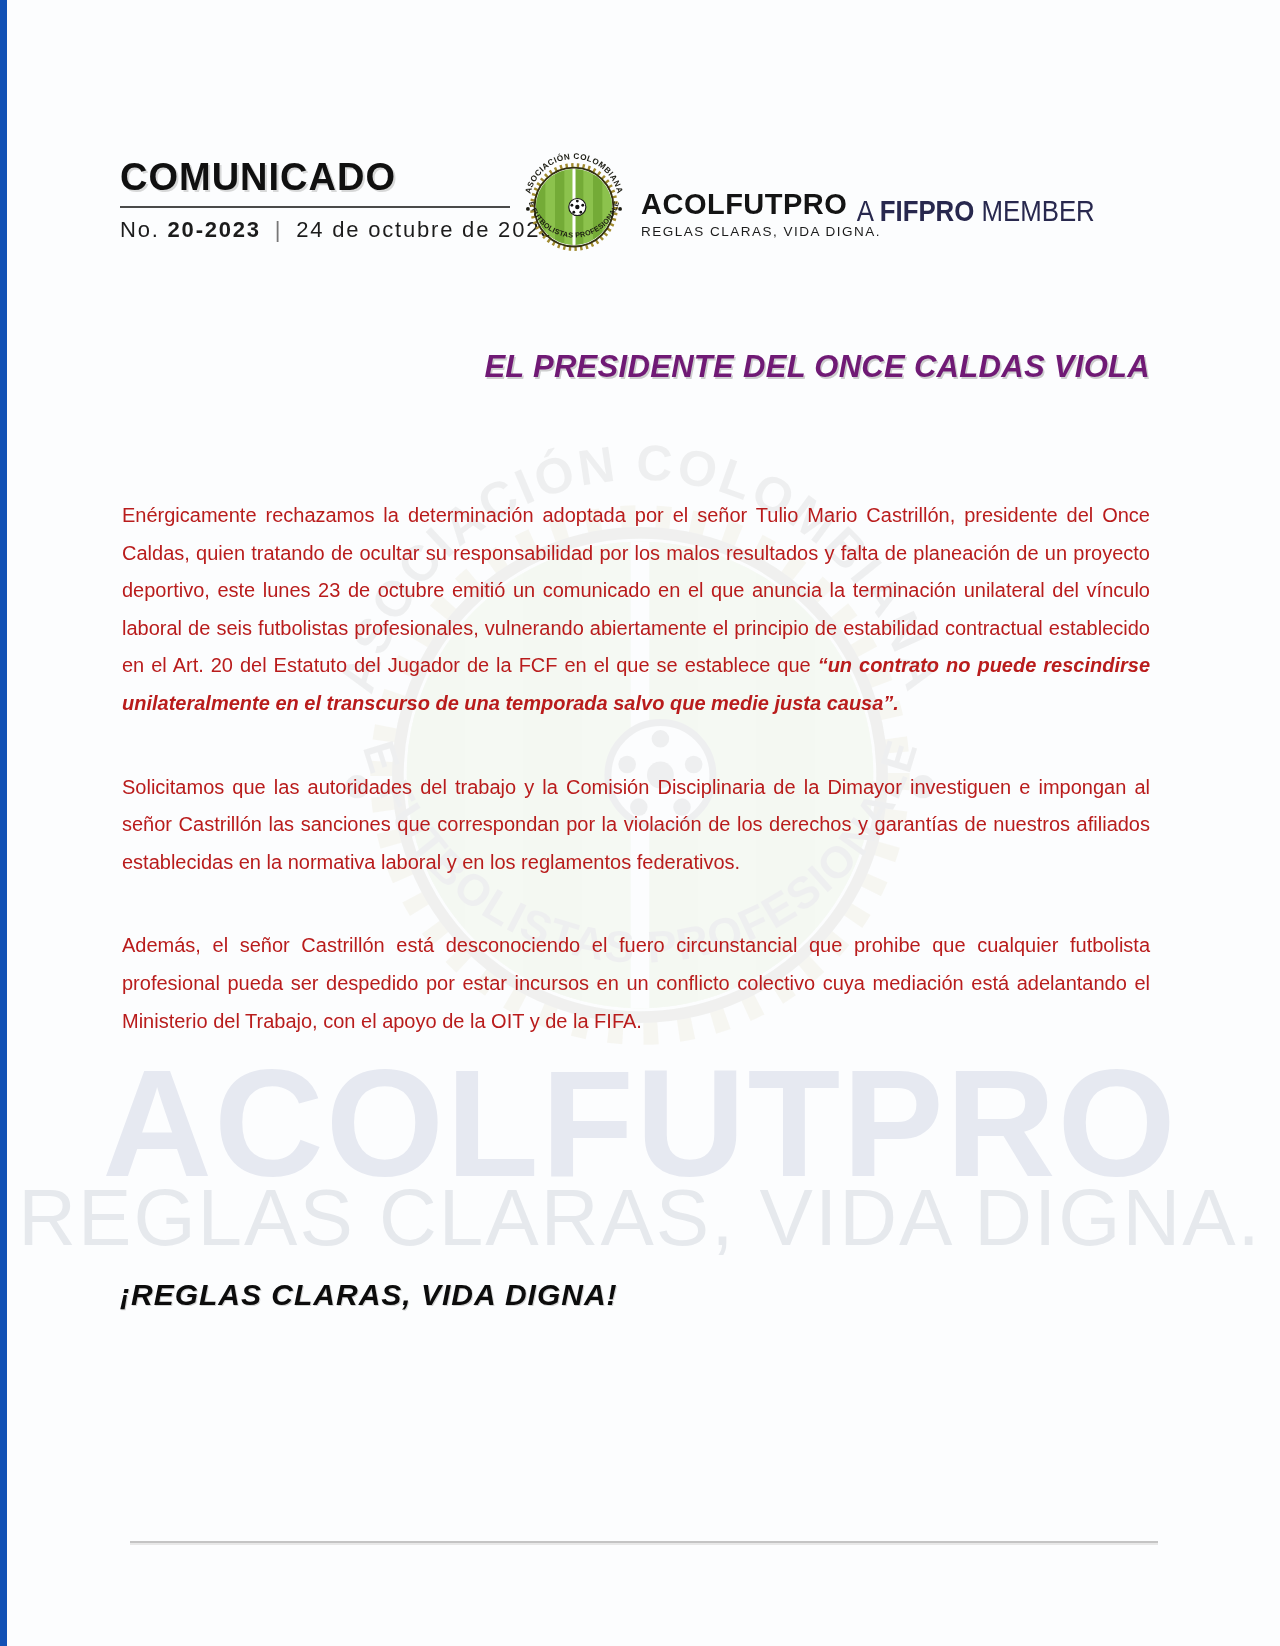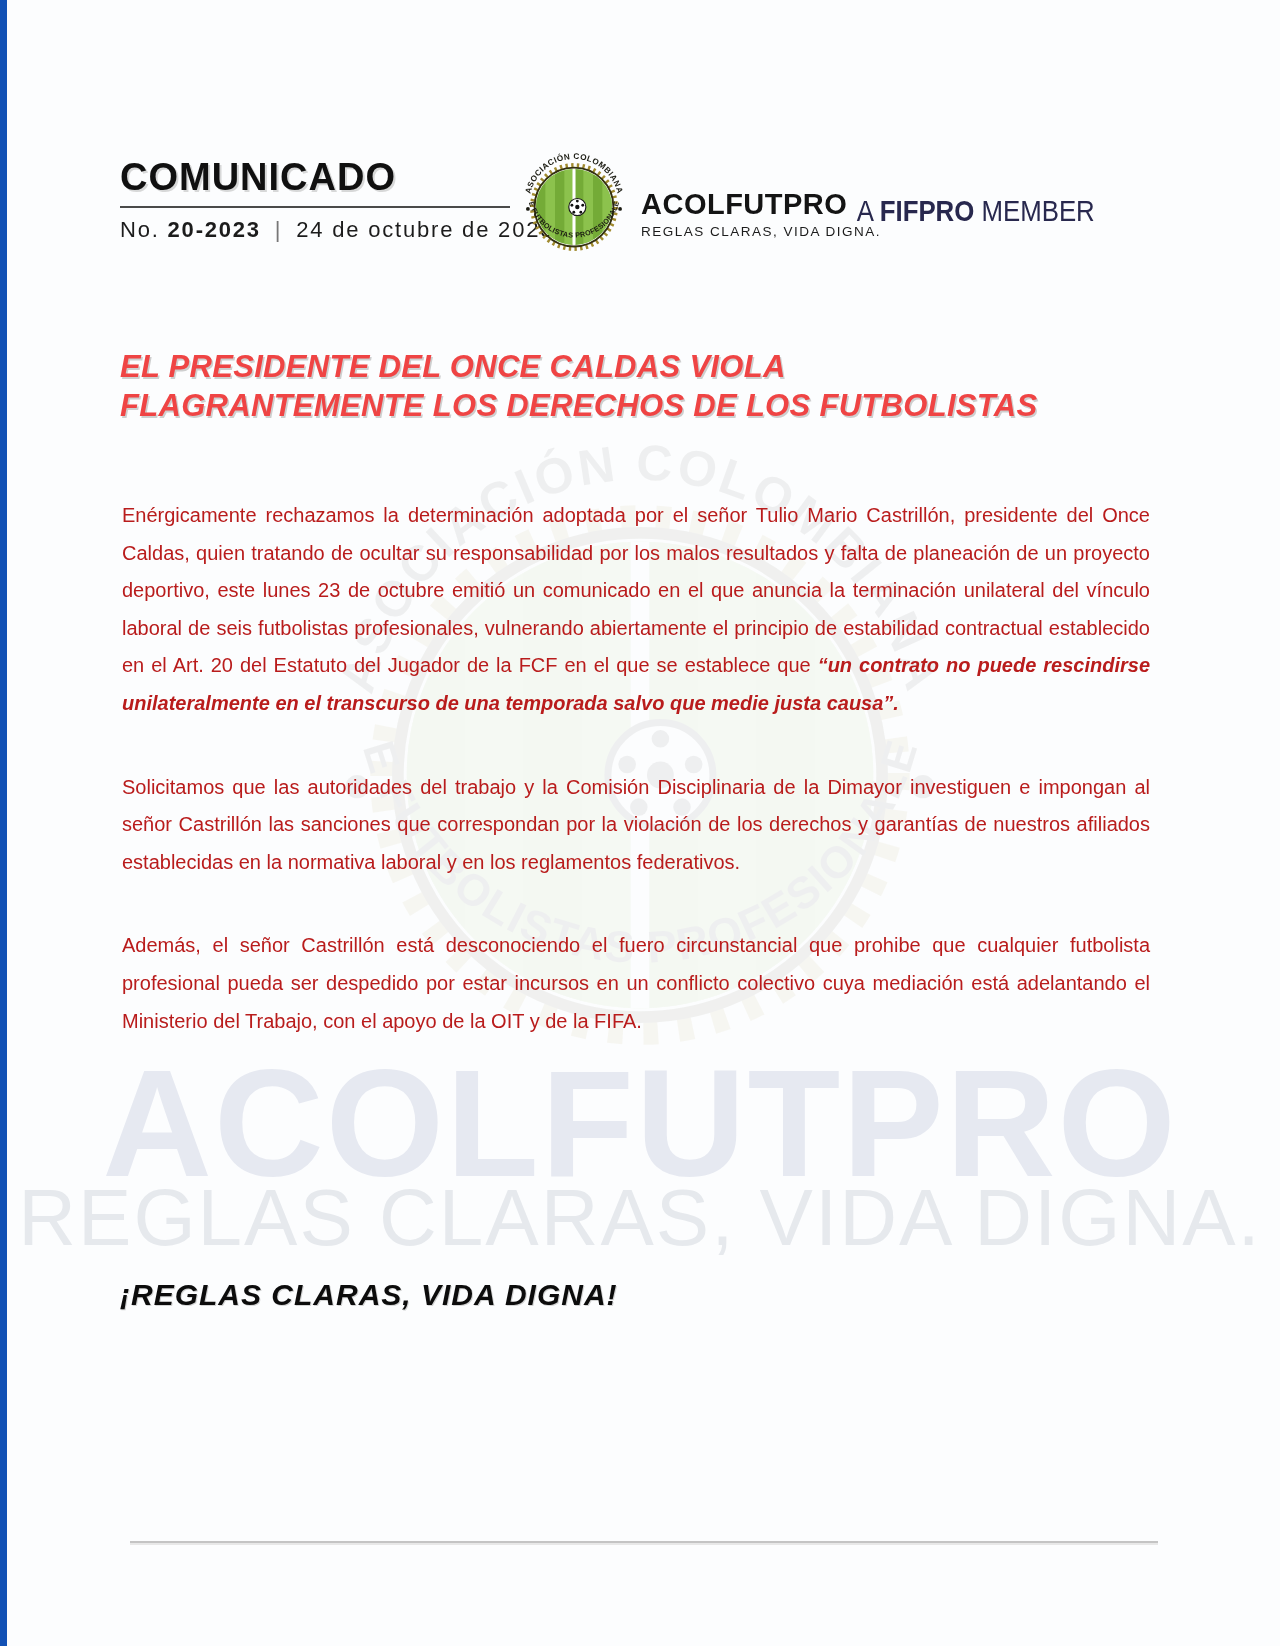--- a/index.html
+++ b/index.html
@@ -33,22 +33,22 @@
   .brand-name{font-size:29px;font-weight:800;letter-spacing:0.5px;color:#141414;}
   .brand-tagline{font-size:13.5px;letter-spacing:1.5px;color:#1c1c1c;margin-top:3px;}
 
   .fifpro{position:absolute;top:194px;right:185px;z-index:2;font-size:30px;color:#28284e;
           white-space:nowrap;transform:scaleX(0.86);transform-origin:right center;
           letter-spacing:0px;font-weight:400;}
   .fifpro b{font-weight:800;}
 
   
   .doc-title{position:absolute;top:347px;left:120px;width:1030px;z-index:1;margin:0;
-             text-align:left;font-style:italic;font-weight:800;font-size:31px;line-height:39px;
-             letter-spacing:0.3px;color:#ef4444;
+             text-align:right;font-style:italic;font-weight:800;font-size:31px;line-height:39px;
+             letter-spacing:0.3px;color:#701a75;
              text-shadow:1.5px 1.5px 0 rgba(150,150,150,0.45);}
   .doc-title span{display:block;}
   .doc-body{position:absolute;top:497px;left:122px;width:1028px;z-index:1;
             font-size:20px;line-height:37.6px;text-align:justify;color:#b91c1c;}
   .doc-body p{margin:0 0 46px 0;}
   .quote{font-weight:700;font-style:italic;}
   .closing{position:absolute;top:1278px;left:120px;width:1030px;z-index:1;
            font-weight:800;font-style:italic;font-size:30px;letter-spacing:1px;color:#0c0c0c;
            text-shadow:1px 1px 0 rgba(150,150,150,0.4);}
 
@@ -133,21 +133,20 @@
   </div>
 
   <div class="fifpro">
     <span>A</span>
     <b>FIFPRO</b>
     <span>MEMBER</span>
   </div>
 
   <h2 class="doc-title">
     <span>EL PRESIDENTE DEL ONCE CALDAS VIOLA</span>
-    <span>FLAGRANTEMENTE LOS DERECHOS DE LOS FUTBOLISTAS</span>
   </h2>
 
   <div class="doc-body">
     <p><span>Enérgicamente rechazamos la determinación adoptada por el señor Tulio Mario Castrillón, presidente del Once Caldas, quien tratando de ocultar su responsabilidad por los malos resultados y falta de planeación de un proyecto deportivo, este lunes 23 de octubre emitió un comunicado en el que anuncia la terminación unilateral del vínculo laboral de seis futbolistas profesionales, vulnerando abiertamente el principio de estabilidad contractual establecido en el Art. 20 del Estatuto del Jugador de la FCF en el que se establece que </span><strong class="quote">“un contrato no puede rescindirse unilateralmente en el transcurso de una temporada salvo que medie justa causa”.</strong></p>
     <p><span>Solicitamos que las autoridades del trabajo y la Comisión Disciplinaria de la Dimayor investiguen e impongan al señor Castrillón las sanciones que correspondan por la violación de los derechos y garantías de nuestros afiliados establecidas en la normativa laboral y en los reglamentos federativos.</span><strong class="quote"></strong></p>
     <p><span>Además, el señor Castrillón está desconociendo el fuero circunstancial que prohibe que cualquier futbolista profesional pueda ser despedido por estar incursos en un conflicto colectivo cuya mediación está adelantando el Ministerio del Trabajo, con el apoyo de la OIT y de la FIFA.</span><strong class="quote"></strong></p>
   </div>
 
   <div class="closing">¡REGLAS CLARAS, VIDA DIGNA!</div>
 

